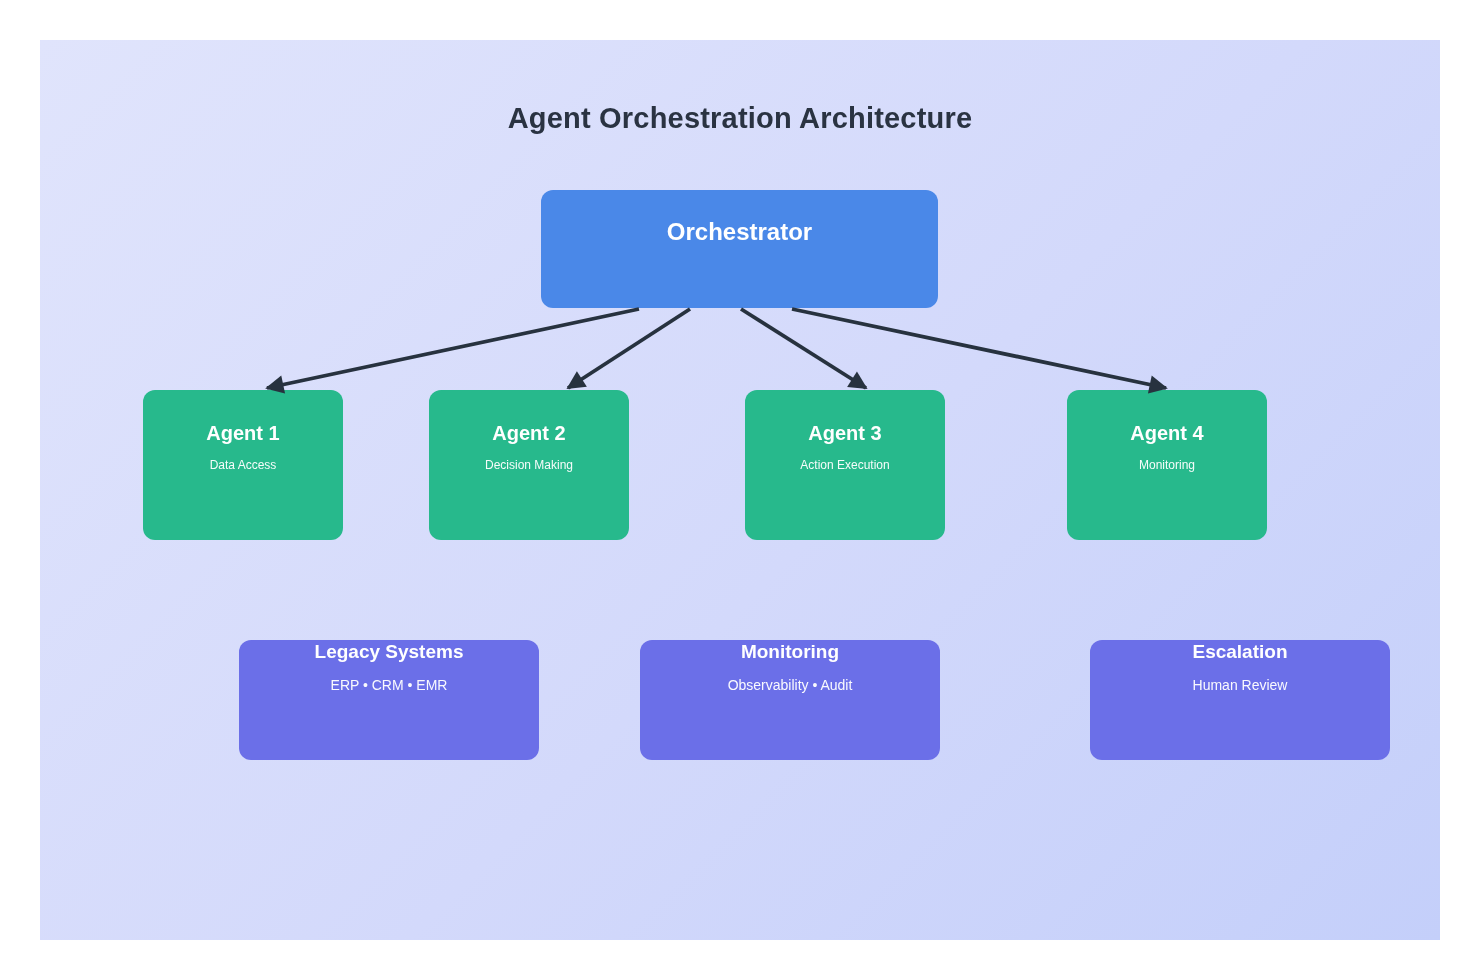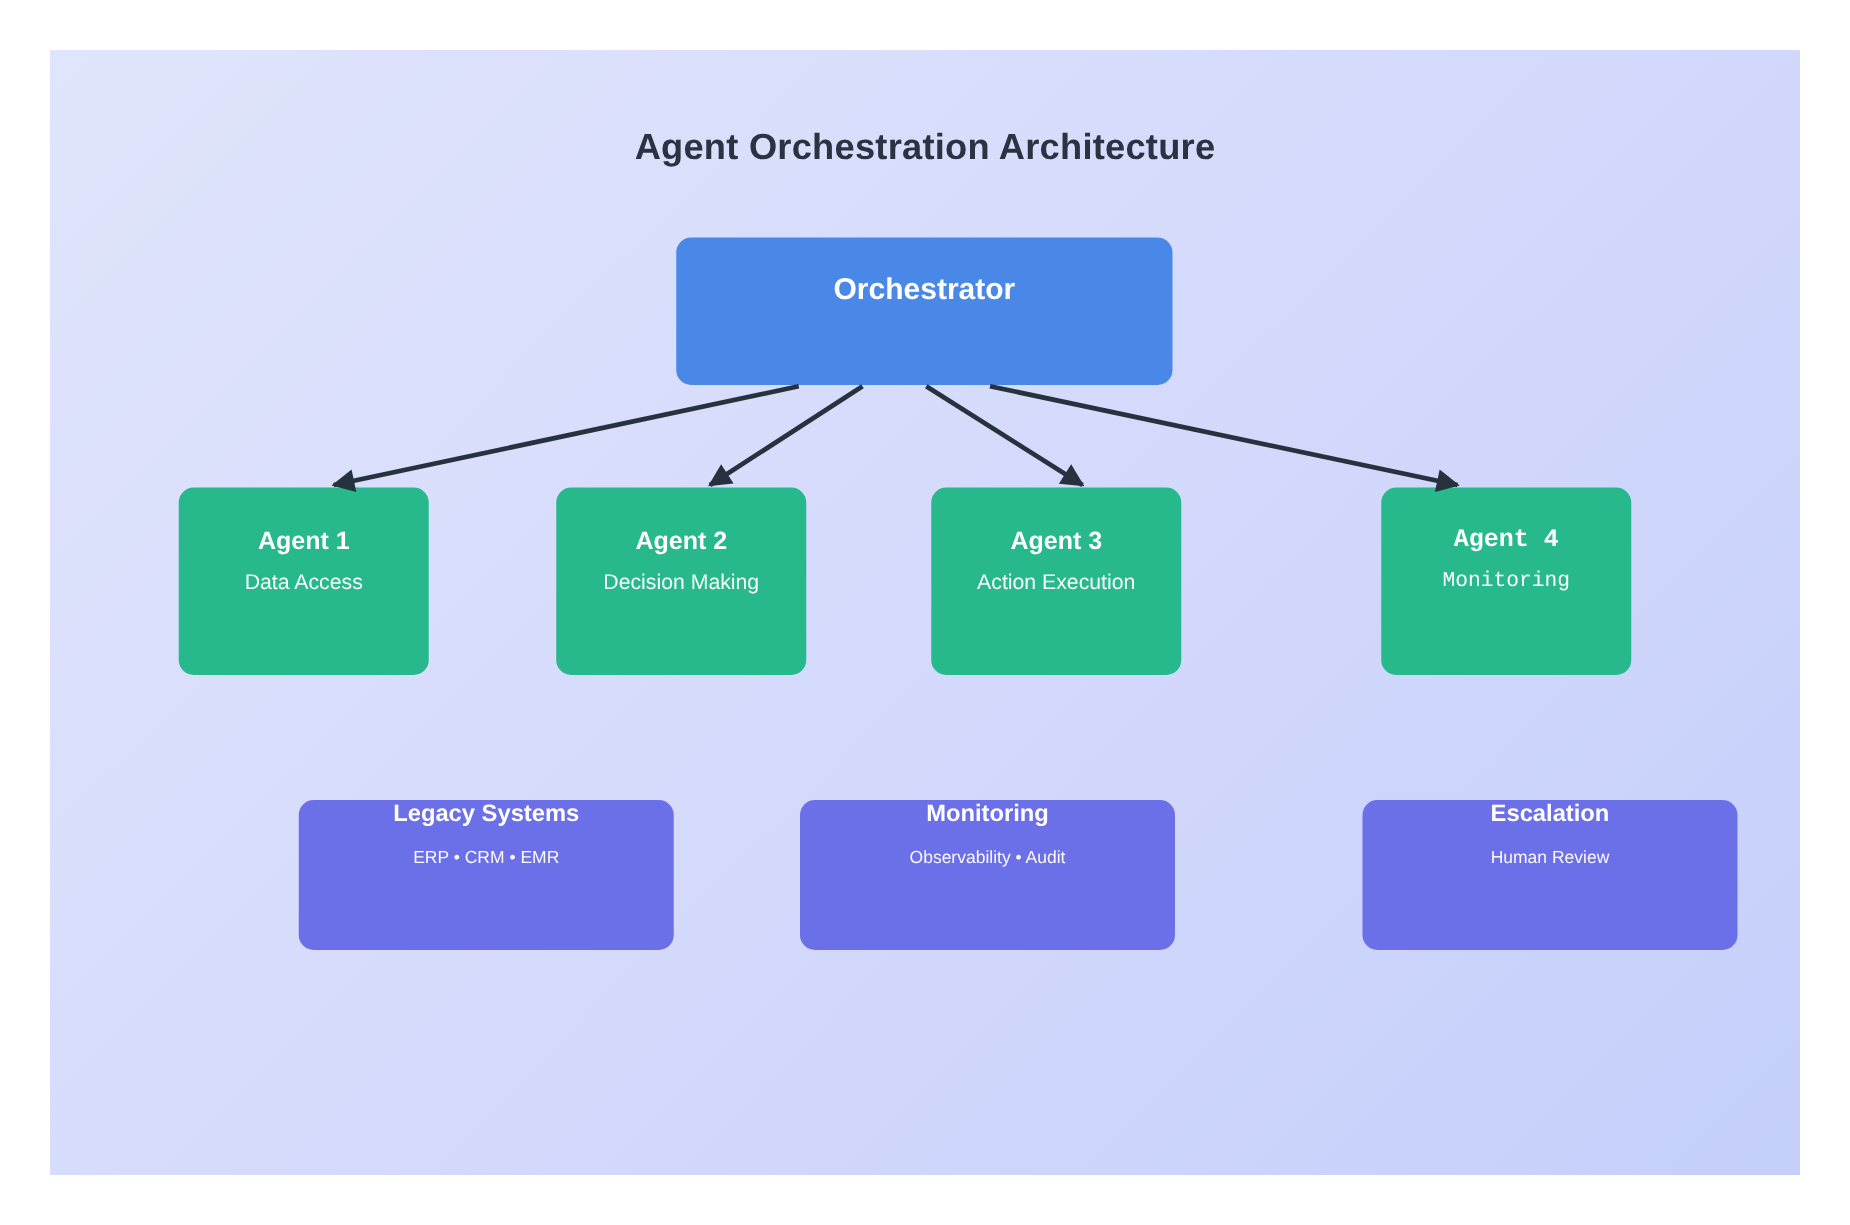--- a/index.html
+++ b/index.html
@@ -51,25 +51,25 @@
   }
   .orchestrator .node-title { font-size: 24px; line-height: 24px; }
   .orchestrator .node-subtitle { font-size: 15px; line-height: 19px; margin-top: 15px; }
 
   .agent {
     top: 390px; width: 200px; height: 150px;
     background: #27b98c;
     padding-top: 31px;
   }
   .agent .node-title { font-size: 20px; line-height: 24px; }
-  .agent .node-subtitle { font-size: 17px; line-height: 17px; margin-top: 12px; }
+  .agent .node-subtitle { font-size: 12px; line-height: 17px; margin-top: 12px; }
   .agent-1 { left: 143px; }
-  .agent-2 { left: 445px; }
+  .agent-2 { left: 429px; }
   .agent-3 { left: 745px; text-align: center; }
-  .agent-4 { left: 1105px; font-family: Liberation Mono, monospace; }
+  .agent-4 { left: 1067px; }
 
   .support {
     top: 640px; width: 300px; height: 120px;
     background: #6b6fe8;
   }
   .support .node-title { font-size: 19px; line-height: 23px; }
   .support .node-subtitle { font-size: 14px; line-height: 17px; margin-top: 14px; }
   .support-1 { left: 239px; }
   .support-2 { left: 640px; }
   .support-3 { left: 1090px; }

